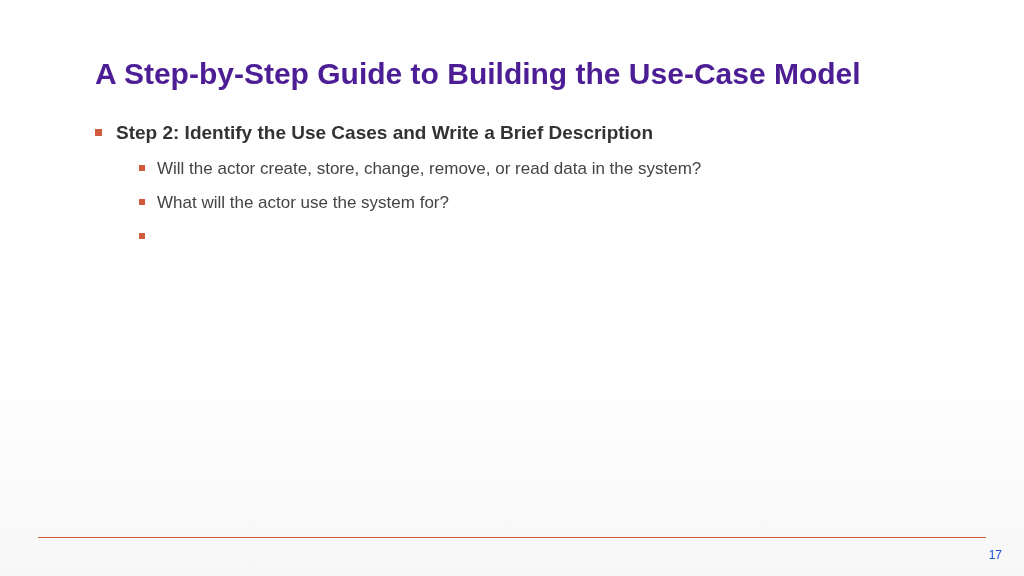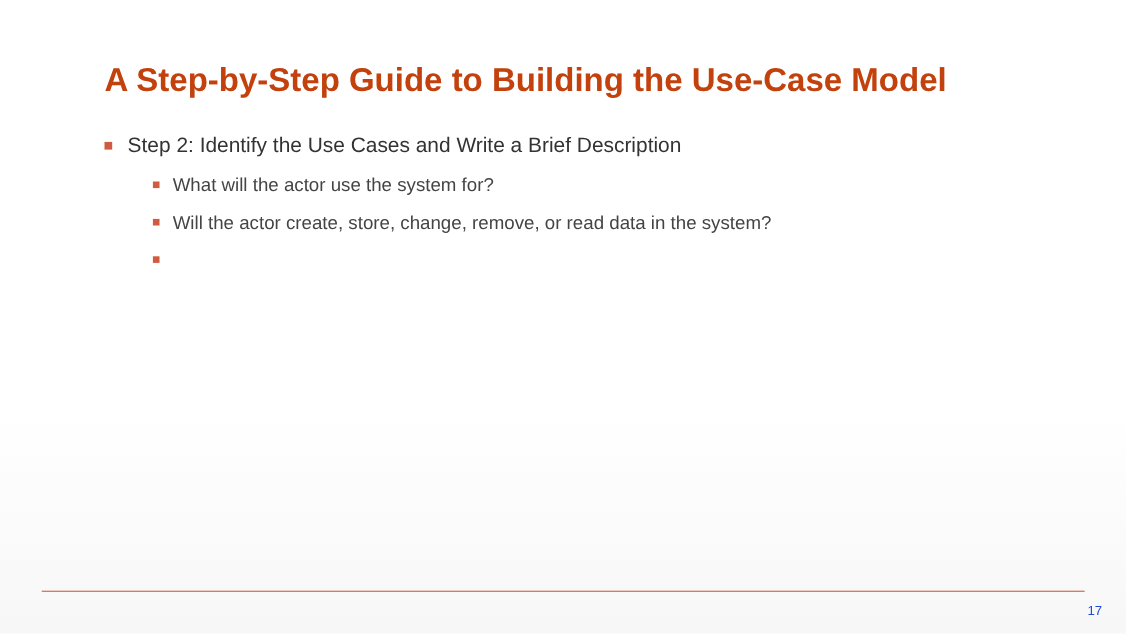--- a/index.html
+++ b/index.html
@@ -12,21 +12,21 @@
       height: 576px;
       font-family: Arial, Helvetica, sans-serif;
       background: linear-gradient(to bottom, #ffffff 0%, #ffffff 65%, #f7f7f7 100%);
       position: relative;
       overflow: hidden;
     }
     .slide {
       padding: 55px 95px 0 95px;
     }
     .title {
-      color: #c2410c;
+      color: #4c1d95;
       font-size: 30px;
       font-weight: bold;
       line-height: 1.25;
       margin-bottom: 28px;
     }
     .main-bullet {
       display: flex;
       align-items: flex-start;
       margin-bottom: 12px;
     }
@@ -34,21 +34,21 @@
       width: 7px;
       height: 7px;
       background: #d15b3f;
       margin-right: 14px;
       margin-top: 8px;
       flex-shrink: 0;
     }
     .main-bullet-text {
       color: #333333;
       font-size: 19px;
-      font-weight: normal;
+      font-weight: bold;
       line-height: 1.3;
     }
     .sub-list {
       list-style: none;
       margin-left: 44px;
     }
     .sub-bullet {
       display: flex;
       align-items: flex-start;
       margin-bottom: 10px;
@@ -89,25 +89,25 @@
   <h1 class="title">A Step-by-Step Guide to Building the Use-Case Model</h1>
 
   <div class="main-bullet">
     <span class="main-bullet-marker"></span>
     <span class="main-bullet-text">Step 2: Identify the Use Cases and Write a Brief Description</span>
   </div>
 
   <ul class="sub-list">
     <li class="sub-bullet">
       <span class="sub-bullet-marker"></span>
-      <span class="sub-bullet-text">What will the actor use the system for?</span>
+      <span class="sub-bullet-text">Will the actor create, store, change, remove, or read data in the system?</span>
     </li>
     <li class="sub-bullet">
       <span class="sub-bullet-marker"></span>
-      <span class="sub-bullet-text">Will the actor create, store, change, remove, or read data in the system?</span>
+      <span class="sub-bullet-text">What will the actor use the system for?</span>
     </li>
     <li class="sub-bullet">
       <span class="sub-bullet-marker"></span>
     </li>
   </ul>
 </div>
 
 <div class="footer-line"></div>
 <div class="page-number">17</div>
 

